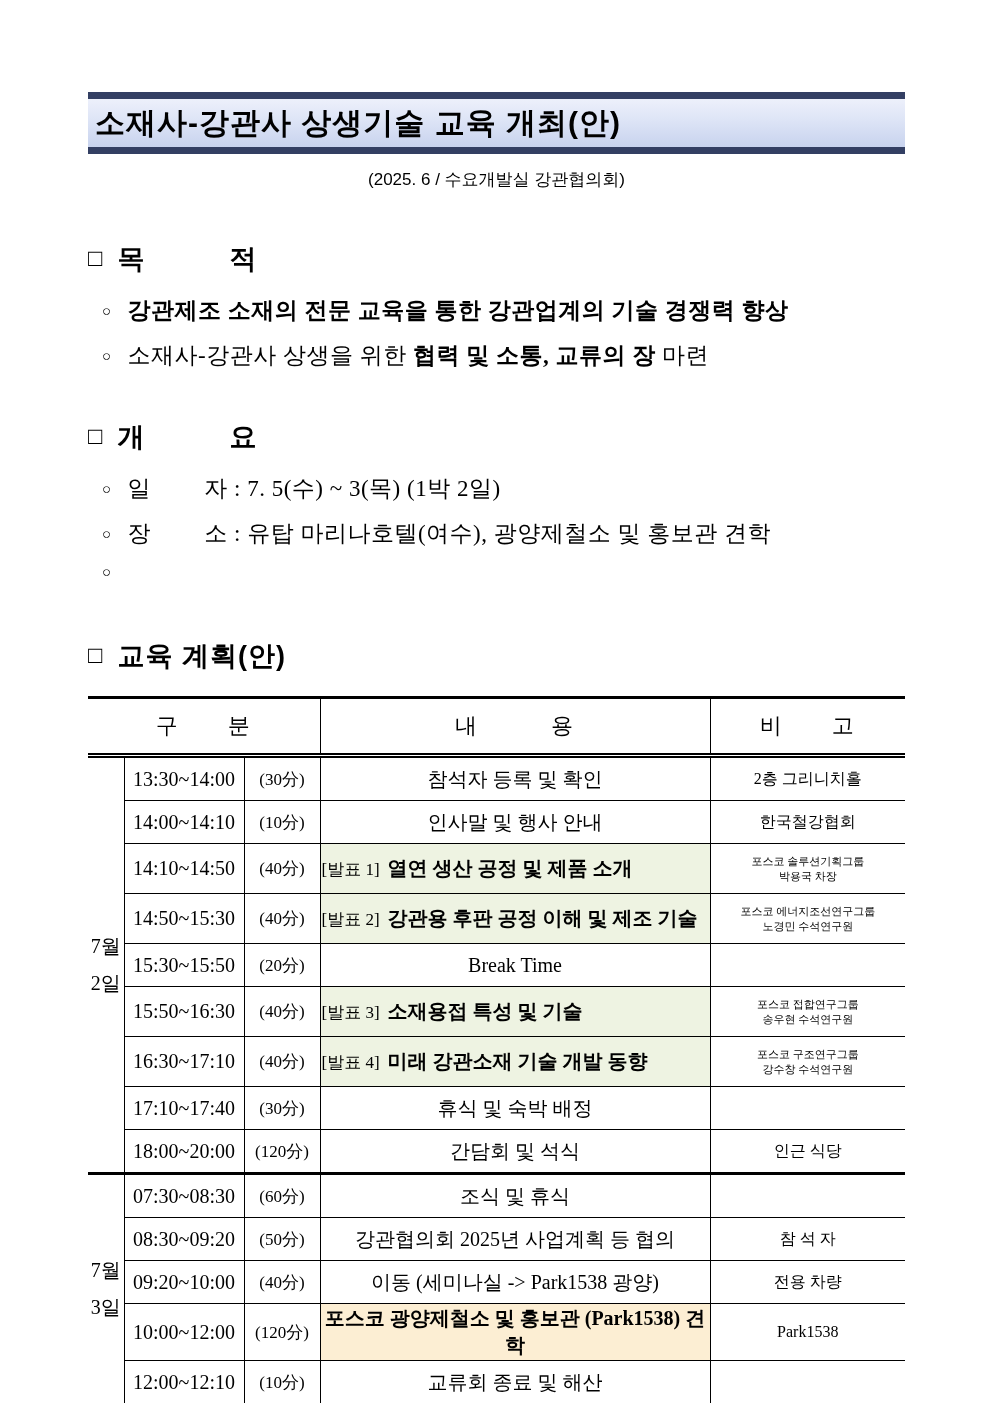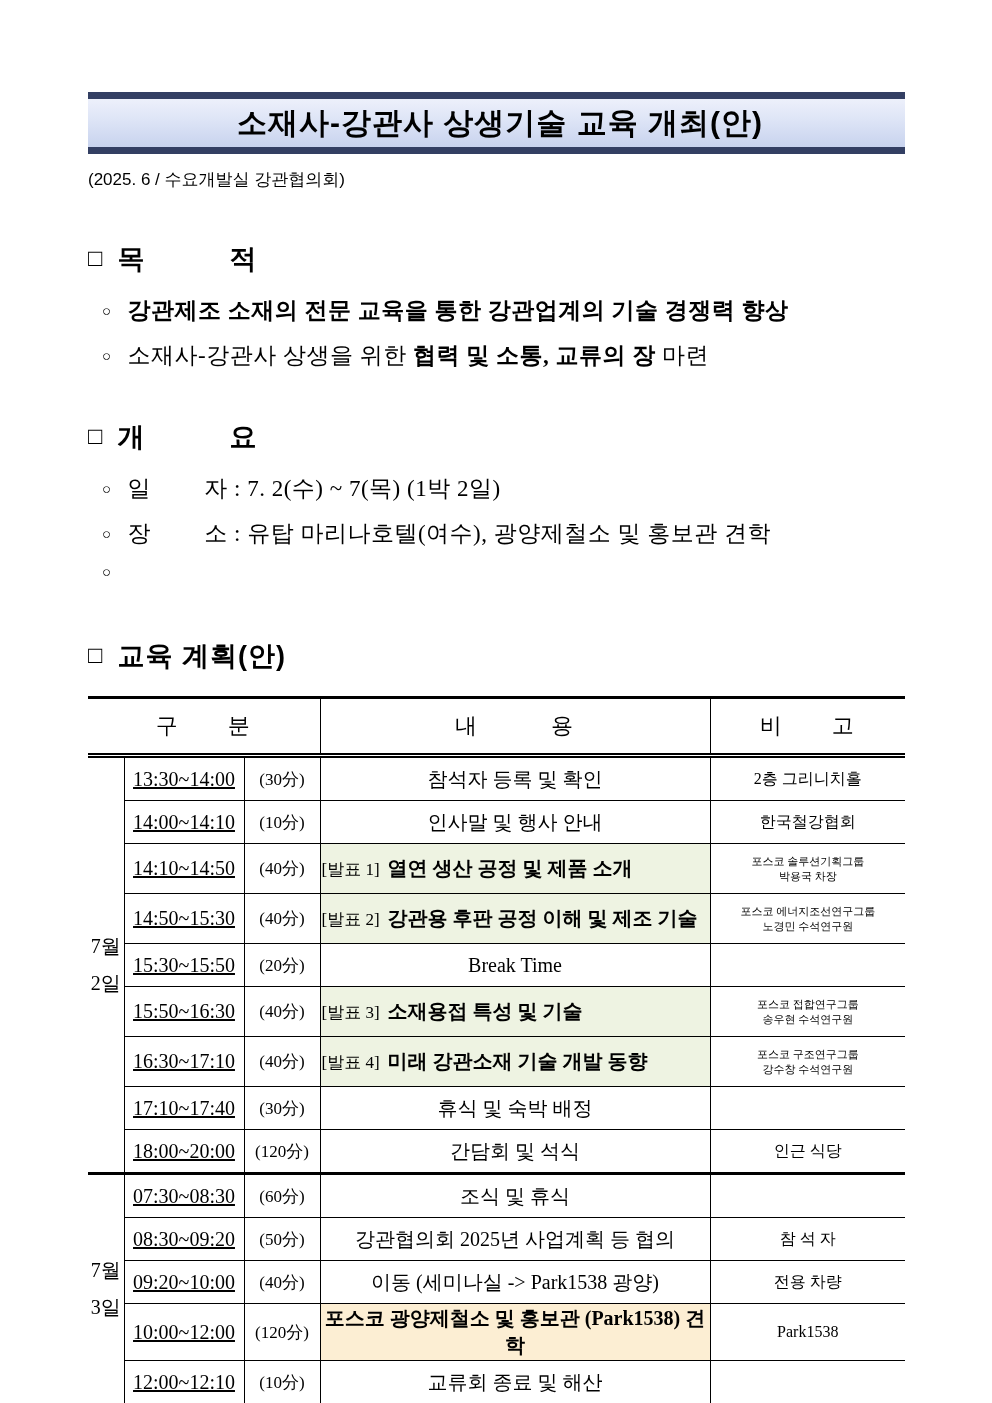--- a/index.html
+++ b/index.html
@@ -12,29 +12,29 @@
     overflow:hidden;
   }
   .content{padding:92px 87px 0 88px;}
 
   
   .banner{
     border-top:7px solid #333f63;
     border-bottom:7px solid #333f63;
     background:linear-gradient(180deg,#edf0fb 0%,#dde4f6 45%,#c8d3ee 100%);
     height:48px;
-    display:flex;align-items:center;justify-content:center;padding-left:7px;
+    display:flex;align-items:center;padding-left:7px;
   }
   .banner-title{
     font-family:"Liberation Sans", sans-serif;
     font-weight:bold;font-size:30px;letter-spacing:1px;
   }
   .byline{
     margin-top:14px;
-    text-align:left;
+    text-align:center;
     font-family:"Liberation Sans", sans-serif;
     font-size:17px;letter-spacing:0px;
   }
 
   
   .sec-head{
     display:flex;align-items:center;gap:14px;
     font-family:"Liberation Sans", sans-serif;
     font-weight:bold;font-size:27px;letter-spacing:1px;
   }
@@ -79,21 +79,21 @@
     border-top:1px solid #000;
     height:40px;
     padding:1px 2px;
   }
   td.day{
     border-right:1px solid #000;
     font-size:20px;line-height:1.85;
     width:36px;word-break:break-all;
     padding:0 7px;
   }
-  td.time{font-size:20px;letter-spacing:0px;border-right:1px solid #000;white-space:nowrap;text-decoration:underline;}
+  td.time{font-size:20px;letter-spacing:0px;border-right:1px solid #000;white-space:nowrap;}
   td.dur{font-size:17px;border-right:1px solid #000;white-space:nowrap;}
   td.cont{font-size:20px;border-right:1px solid #000;}
   td.cont .prefix{font-size:17px;margin-right:8px;}
   td.cont.left{text-align:left;padding-left:1px;}
   td.remark{font-size:16px;}
   td.remark.two{font-size:11px;line-height:1.3;margin-top:32px;}
   tr.tall td{height:47px;}
   tr.group-start td{border-top:3px solid #000;}
   .hl-green{background:#eef3e2;}
   .hl-orange{background:#fceed3;margin-top:14px;}
@@ -122,21 +122,21 @@
       <span class="dot">○</span>
       <span><span>소재사-강관사 상생을 위한 </span><span class="b">협력 및 소통, 교류의 장</span><span> 마련</span></span>
     </div>
 
     <div class="sec-head h-overview">
       <span class="marker">□</span>
       <span>개　　　요</span>
     </div>
     <div class="bullet-line">
       <span class="dot">○</span>
-      <span>일　　 자 : 7. 2(수) ~ 7(목) (1박 2일)</span>
+      <span>일　　 자 : 7. 5(수) ~ 3(목) (1박 2일)</span>
     </div>
     <div class="bullet-line">
       <span class="dot">○</span>
       <span>장　　 소 : 유탑 마리나호텔(여수), 광양제철소 및 홍보관 견학</span>
     </div>
     <div class="bullet-line">
       <span class="dot">○</span>
     </div>
 
     <div class="sec-head h-plan">

